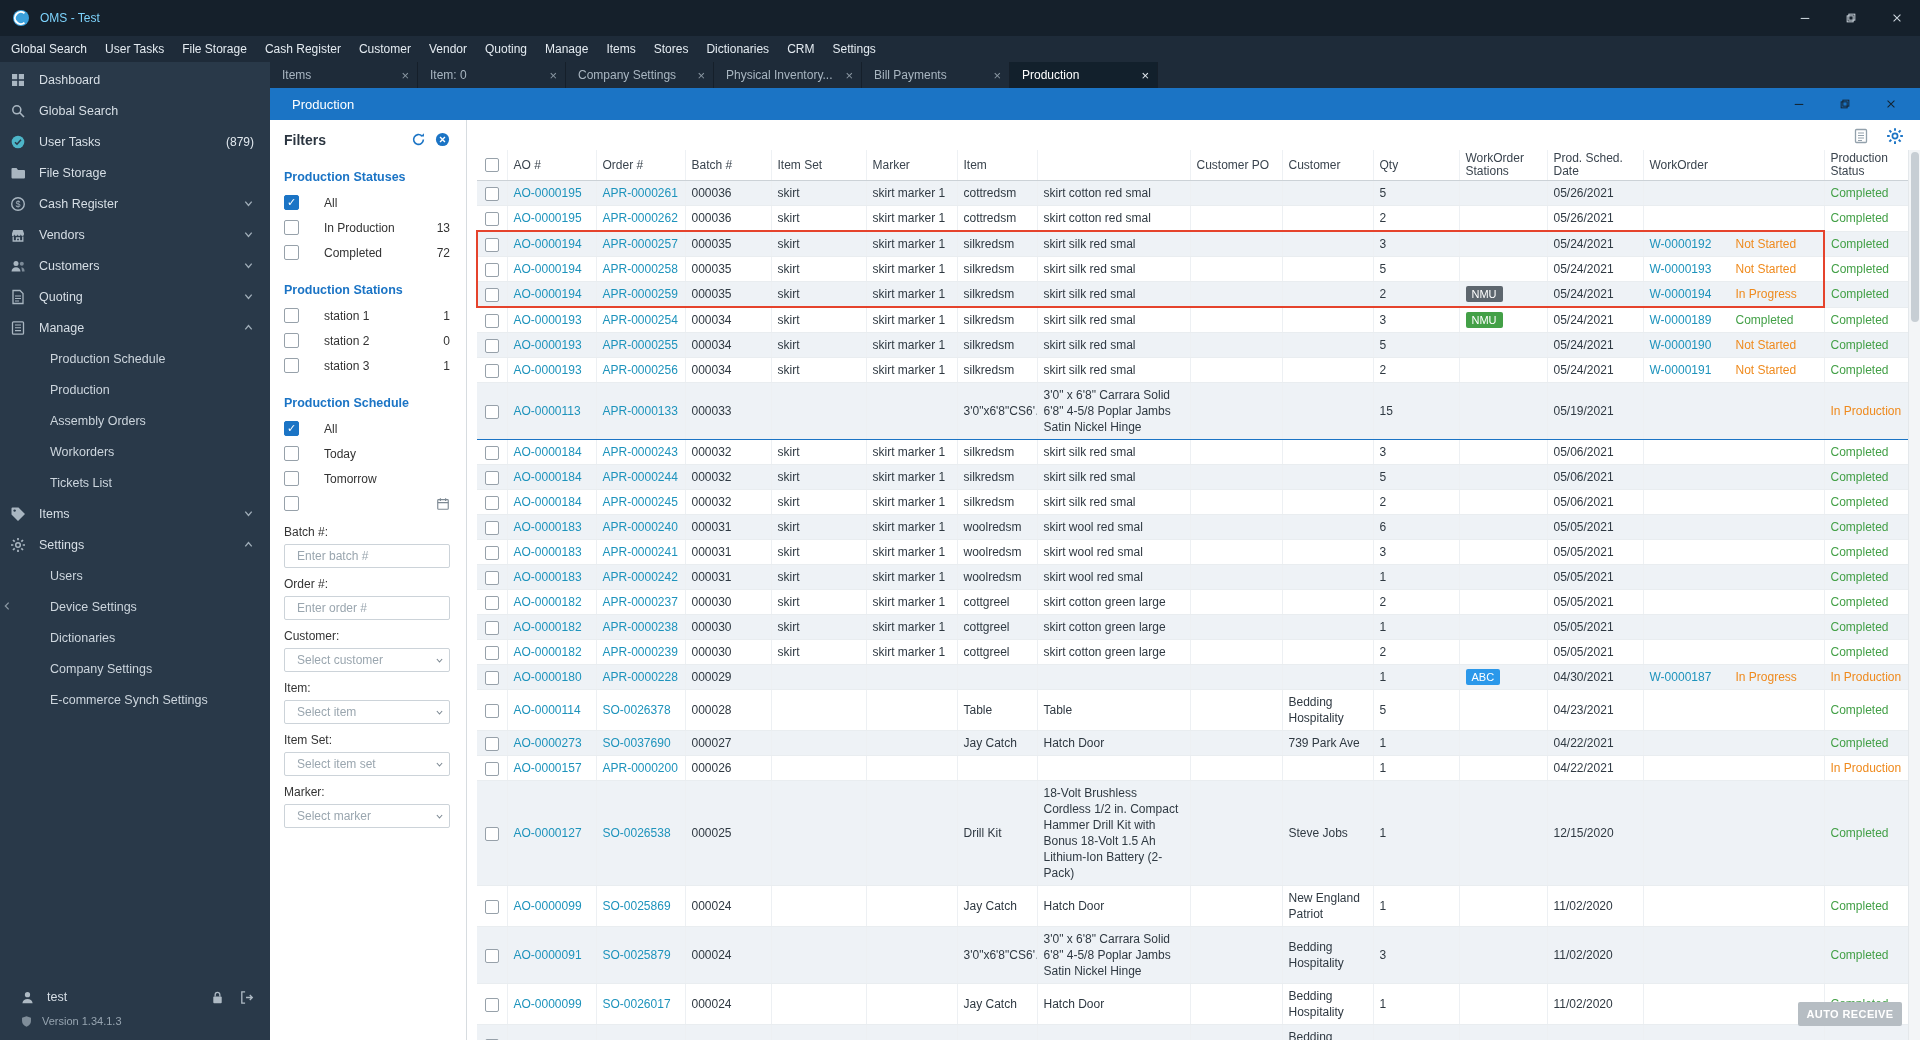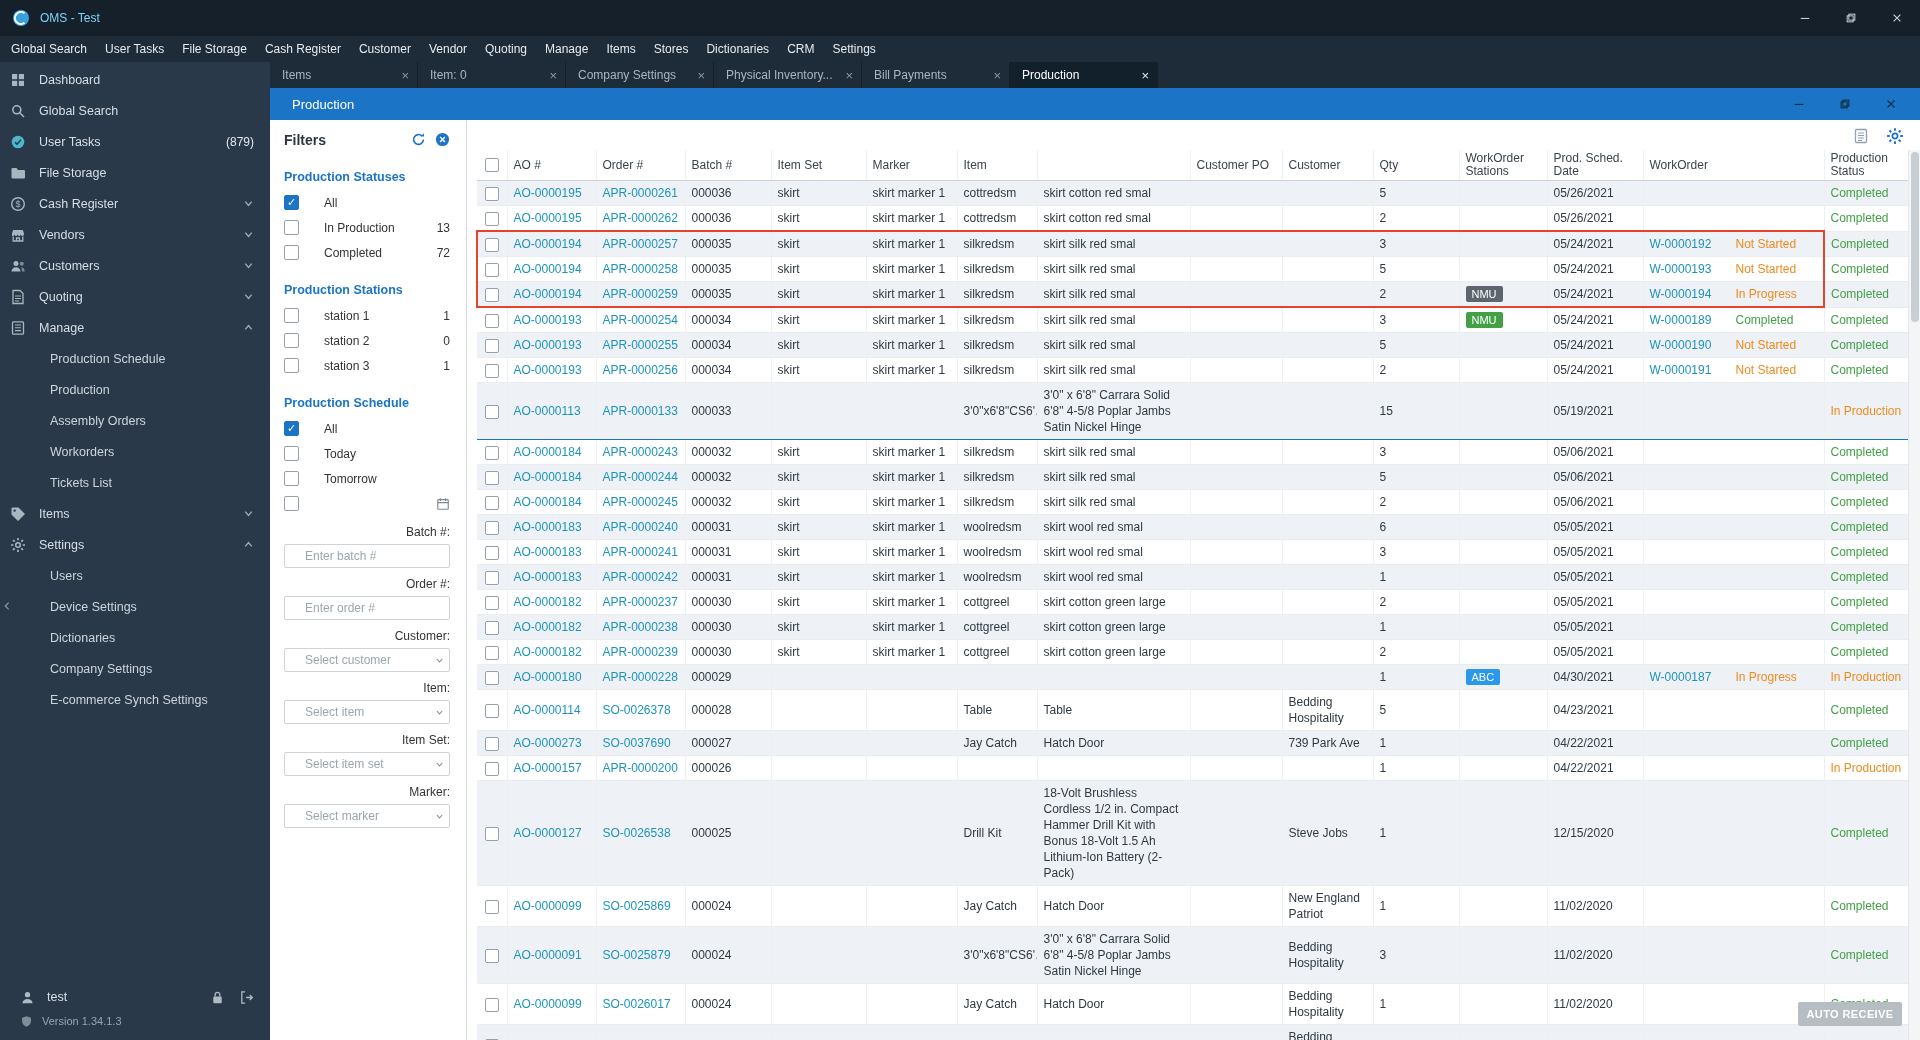--- a/index.html
+++ b/index.html
@@ -63,23 +63,23 @@
   .filters-actions .icn{width:15px;height:15px;color:#1b74c5;cursor:pointer;}
   .fheading{color:#1b74c5;font-size:12.5px;font-weight:bold;margin:18px 0 6px;}
   .fopt{display:flex;align-items:center;height:25px;font-size:12px;color:#333;gap:16px;}
   .cb{width:15px;height:15px;border:1px solid #97a1aa;border-radius:2px;background:#fff;flex:none;display:inline-flex;align-items:center;justify-content:center;font-size:11px;color:#fff;position:relative;cursor:pointer;}
   .cb.checked{background:#1b74c5;border-color:#1b74c5;}
   .cb.checked::after{content:"\2713";}
   .fopt-label{margin-left:9px;}
   .fopt-count{margin-left:auto;color:#333;}
   .fopt .cal{margin-left:auto;width:14px;height:14px;color:#7d8993;cursor:pointer;}
   .ffield{margin-top:9px;}
-  .flabel{font-size:12px;color:#333;margin-bottom:5px;text-align:right;}
+  .flabel{font-size:12px;color:#333;margin-bottom:5px;}
   .fctrl{position:relative;}
-  .tinput{width:100%;height:24px;border:1px solid #ccd3d9;border-radius:2px;font-size:12px;padding:0 20px;color:#6d28d9;font-family:inherit;background:#fff;outline:none;}
+  .tinput{width:100%;height:24px;border:1px solid #ccd3d9;border-radius:2px;font-size:12px;padding:0 12px;color:#6d28d9;font-family:inherit;background:#fff;outline:none;}
   .tinput::placeholder{color:#9aa6af;}
   .fctrl.sel .tinput{padding-right:20px;}
   .sel-chev{position:absolute;right:6px;top:8px;width:9px;height:9px;color:#7d8993;}
 
   
   .table-area{position:absolute;left:198px;top:32px;right:0;bottom:0;overflow:hidden;background:#fff;}
   .table-toolbar{height:30px;position:relative;}
   .toolbar-icons{position:absolute;right:16px;top:7px;display:flex;gap:17px;align-items:center;}
   .icn.file-list{width:16px;height:16px;color:#93a1ac;cursor:pointer;}
   .icn.gear-blue{width:18px;height:18px;color:#1b74c5;cursor:pointer;}

